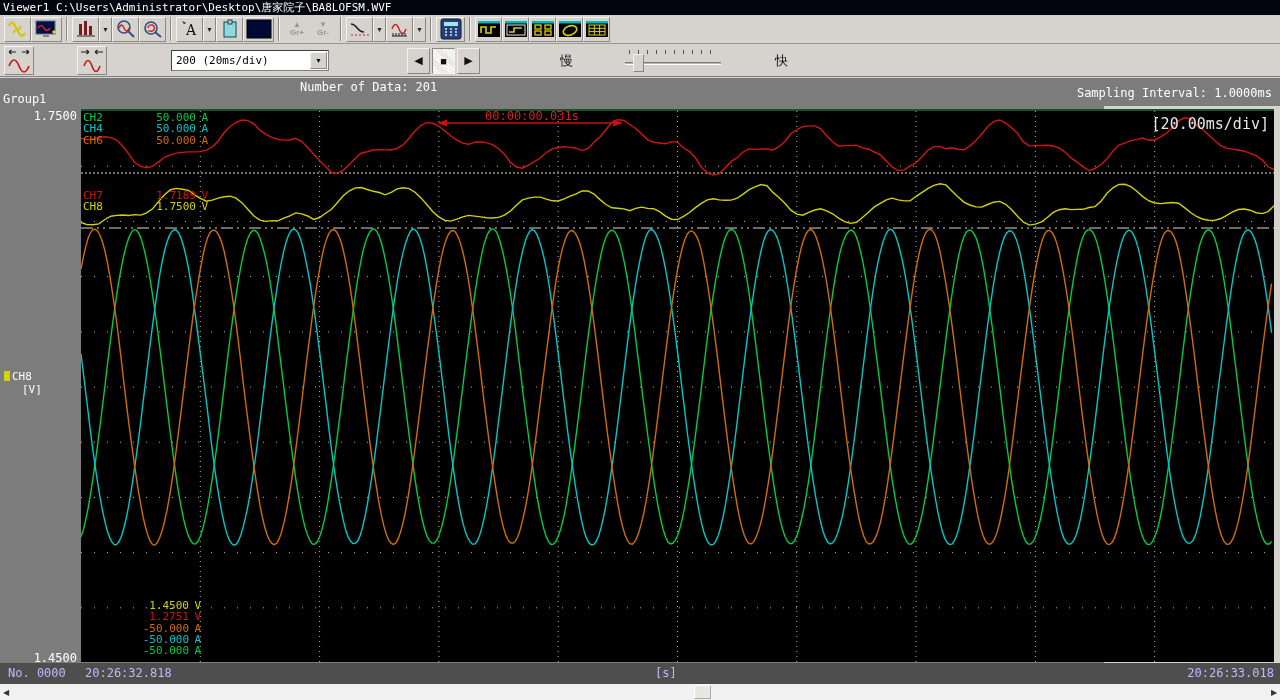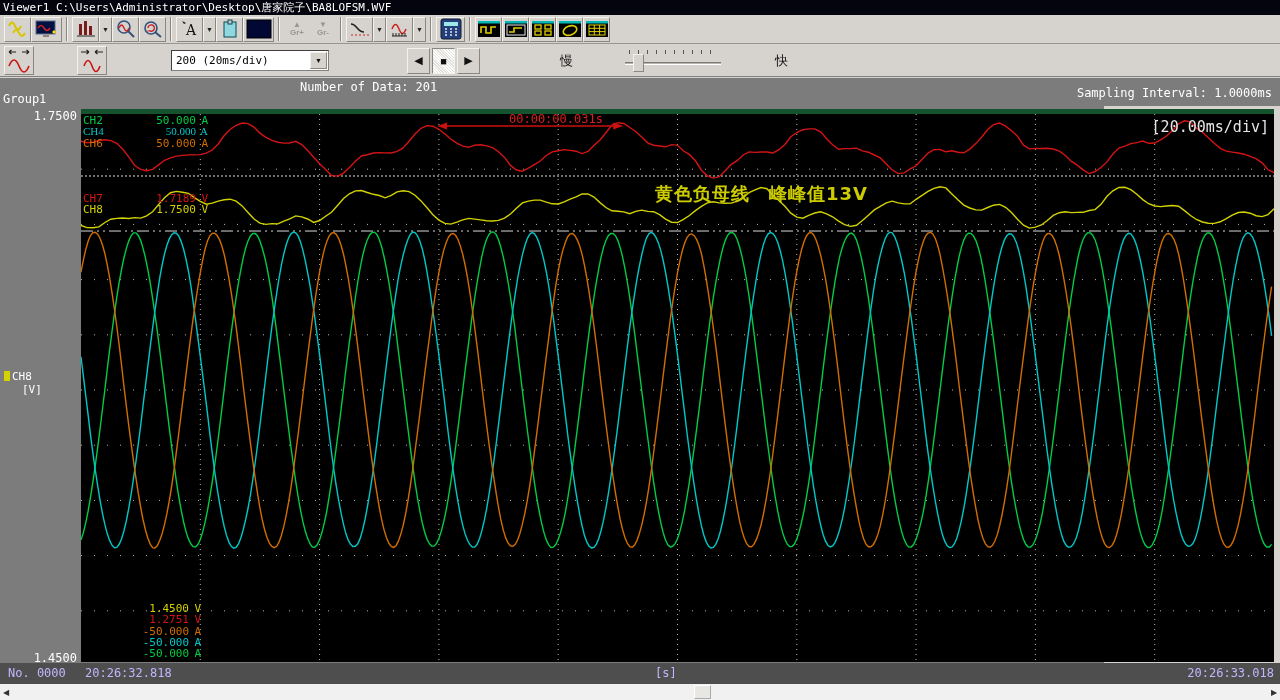--- a/index.html
+++ b/index.html
@@ -58,32 +58,32 @@
   .workspace { position:absolute; left:0; top:106px; width:1104px; height:557px; background:#7c7c7c; }
   .ylab { position:absolute; left:0; width:77px; text-align:right; color:#fff;
           font:12px "DejaVu Sans Mono", monospace; }
   .ylab.top { top:3px; } .ylab.bottom { top:545px; }
   .refch { position:absolute; left:4px; top:264px; color:#fff;
            font:11px "DejaVu Sans Mono", monospace; }
   .refch .sq { display:inline-block; width:6px; height:10px; background:#d2d200;
                vertical-align:-1px; margin-right:2px; }
   .refch .unit { display:block; padding-left:18px; }
   .plot { position:absolute; left:81px; top:3px; width:1193px; height:553px; background:#000;
-          border-top:5px solid #14532d; }
+          border-top:2px solid #14532d; }
   .plot svg { position:absolute; left:0; top:0; }
   .chlist { position:absolute; left:2px; top:1px; }
   .chrow { height:11.3px; font:11px/11.3px "DejaVu Sans Mono", monospace; display:flex; width:125px; }
   .chrow .nm { width:38px; }
   .chrow .val { flex:1; text-align:right; }
   .chrow .un { width:12px; text-align:right; }
   .botvals { position:absolute; left:2px; top:489px; }
   .botvals .chrow { width:118px; }
   .divlabel { position:absolute; right:5px; top:4px; color:#e6e6e6;
               font:15px "DejaVu Sans Mono", monospace; }
-  .measuretxt { position:absolute; left:428px; top:-2px; width:92px; 
+  .measuretxt { position:absolute; left:404px; top:-2px; width:92px; 
                 color:#dd1c1c; font:12px "DejaVu Sans Mono", monospace; }
   .rednote { position:absolute; left:567px; top:17px; color:#cc1111;
              font:bold 18px "DejaVu Sans", sans-serif; letter-spacing:1px; }
   .yellownote { position:absolute; left:574px; top:68px; color:#cccc00;
              font:bold 18px "DejaVu Sans", sans-serif; letter-spacing:1px; }
   .statusbar { position:absolute; left:0; top:663px; width:1280px; height:21px; background:#4e4e4e;
                color:#c4b5fd; font:12px/21px "DejaVu Sans Mono", monospace; }
   .statusbar .no { position:absolute; left:8px; }
   .statusbar .tl { position:absolute; left:85px; }
   .statusbar .xs { position:absolute; left:655px; }
@@ -330,21 +330,21 @@
         <polygon points="356.1105,11.959999999999907 366.1105,8.459999999999907 366.1105,15.459999999999907" fill="#cc1111"></polygon>
         <polygon points="542.2185000000001,11.959999999999907 532.2185000000001,8.459999999999907 532.2185000000001,15.459999999999907" fill="#cc1111"></polygon>
       </svg>
 
     <div class="chlist">
       <div class="chrow" style="color: rgb(0, 204, 68);">
           <span class="nm">CH2</span>
           <span class="val">50.000</span>
           <span class="un">A</span>
         </div>
-      <div class="chrow" style="color: rgb(0, 200, 200); font-family: Liberation Serif, serif;">
+      <div class="chrow" style="color: rgb(0, 200, 200);">
           <span class="nm">CH4</span>
           <span class="val">50.000</span>
           <span class="un">A</span>
         </div>
       <div class="chrow" style="color: rgb(210, 110, 0);">
           <span class="nm">CH6</span>
           <span class="val">50.000</span>
           <span class="un">A</span>
         </div>
       <div class="chrow" style="color: rgb(212, 20, 20); margin-top: 44px;">
@@ -377,21 +377,20 @@
           <span class="un">A</span>
         </div>
       <div class="chrow" style="color: rgb(0, 204, 68);">
           <span class="val">-50.000</span>
           <span class="un">A</span>
         </div>
     </div>
 
     <div class="divlabel">[20.00ms/div]</div>
     <div class="measuretxt">00:00:00.031s</div>
-    <div class="yellownote">黄色负母线　峰峰值13V</div>
   </div>
 </div>
 
 <div class="statusbar">
   <span class="no">No. 0000</span>
   <span class="tl">20:26:32.818</span>
   <span class="xs">[s]</span>
   <span class="tr">20:26:33.018</span>
 </div>
 

